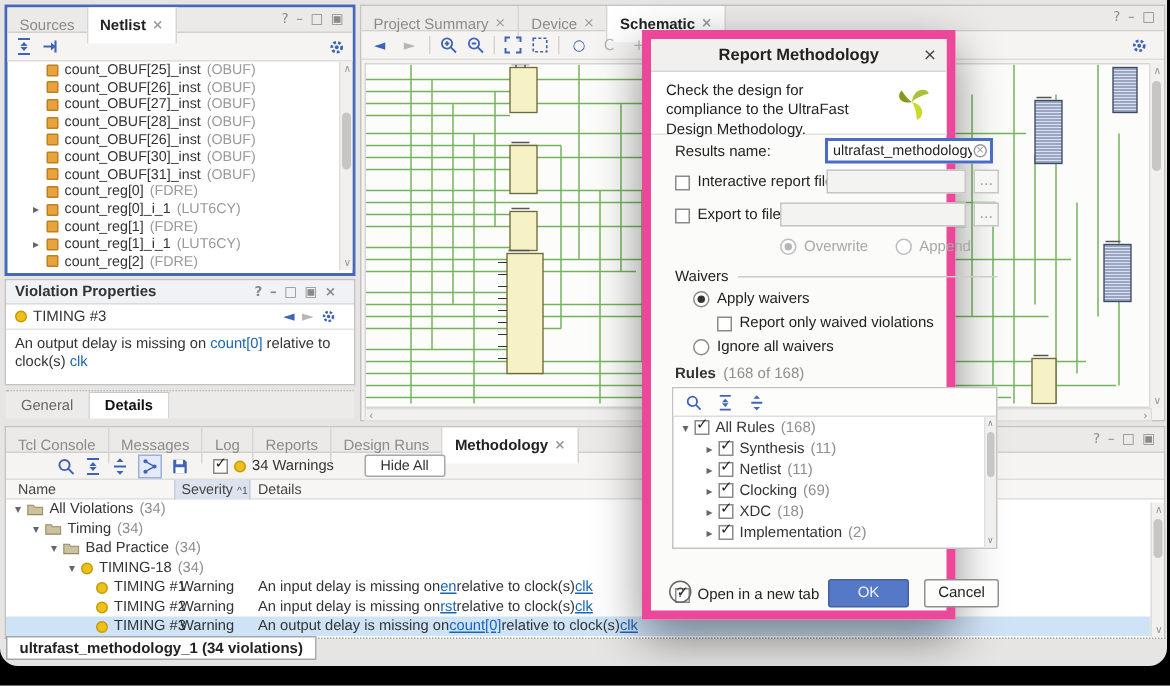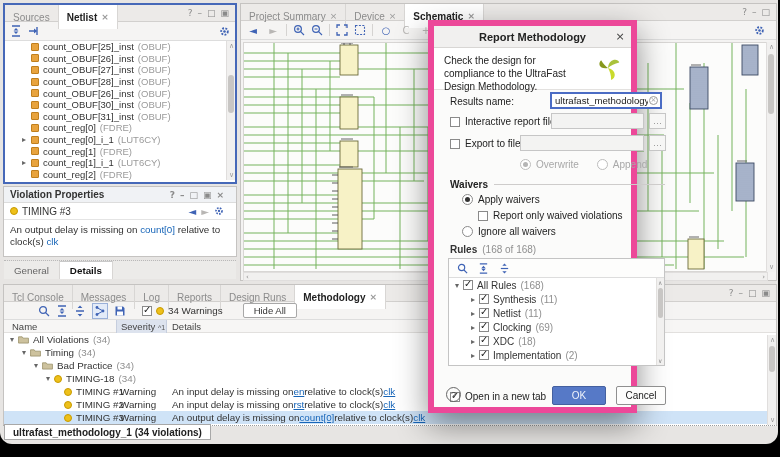--- a/index.html
+++ b/index.html
@@ -84,21 +84,21 @@
   .rb.on::after { content:""; position:absolute; left:2px; top:2px; width:5px; height:5px; border-radius:50%; background:#333; }
   .rb.dis { border-color:#bdbdbd; }
   .rb.dis.on::after { background:#b5b5b5; }
   .dimtxt { color:#a8a8a8; }
   .tfield { height:16px; border:1px solid #c6c6c6; background:#f3f3f2; }
   .browse { width:17px; height:16px; border:1px solid #c6c6c6; background:#f6f6f5; color:#9a9a9a; font-size:9px; text-align:center; line-height:14px; }
   .nmfield { position:absolute; display:flex; align-items:center; }
   .nmfield input { width:112px; height:17px; border:2px solid #4b6cc4; font-size:9.6px; padding:0 12px 0 3px; color:#222; font-family:"Liberation Sans",sans-serif; }
   .clear-ic { position:absolute; right:4px; width:9px; height:9px; border:1px solid #9a9a9a; border-radius:50%; color:#9a9a9a; font-size:7px; line-height:7px; text-align:center; }
   .sechdr { position:absolute; display:flex; align-items:center; width:215px; gap:6px; }
-  .sechdr .t { font-weight:bold; color:#222; }
+  .sechdr .t { font-weight:normal; color:#222; }
   .sechdr .ln { flex:1; border-top:1px solid #cecccb; }
   .rulesbox { position:absolute; left:14px; top:232px; width:217px; height:108px; border:1px solid #c4c4c4; background:#fff; }
   .rulesbox .rtb { display:flex; align-items:center; gap:10px; height:19px; border-bottom:1px solid #ddd; padding:0 8px; background:#fdfdfc; }
   .rrow { display:flex; align-items:center; gap:4px; height:14px; font-size:10px; padding-left:6px; }
   .rrow .indent { width:12px; }
   .rsb { position:absolute; right:0; top:19px; width:8px; bottom:0; background:#f1f0ef; border-left:1px solid #e2e0de; font-size:6px; color:#8a8a8a; text-align:center; }
   .btn { position:absolute; height:19px; font-size:10px; text-align:center; line-height:17px; border-radius:2px; }
   .btn.ok { left:118px; top:360px; width:54px; background:#5679c7; border:1px solid #44609f; color:#eef2fb; }
   .btn.cancel { left:182px; top:360px; width:50px; background:#fdfdfc; border:1px solid #8f8f8f; color:#222; }
   .helpc { position:absolute; left:12px; top:361px; width:15px; height:15px; border:1px solid #666; border-radius:50%; text-align:center; line-height:14px; font-size:9px; color:#444; }

